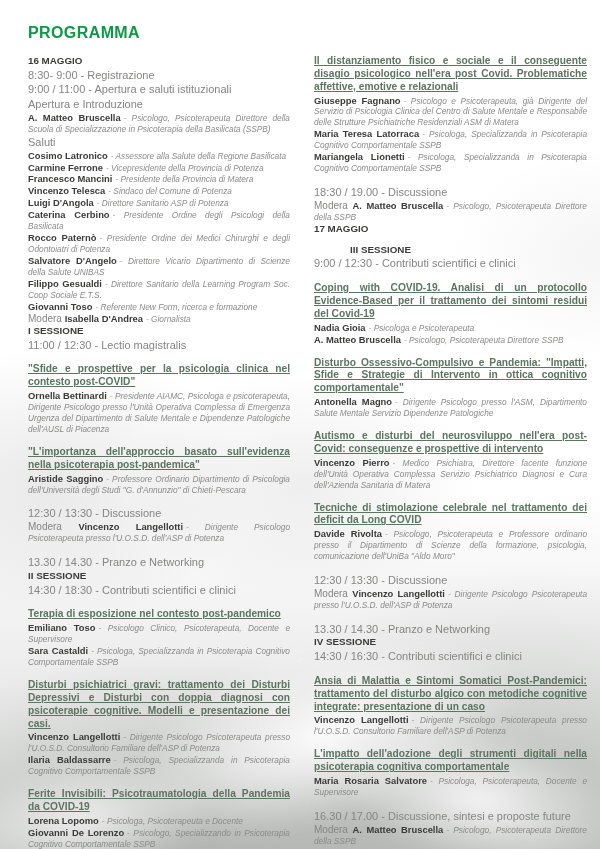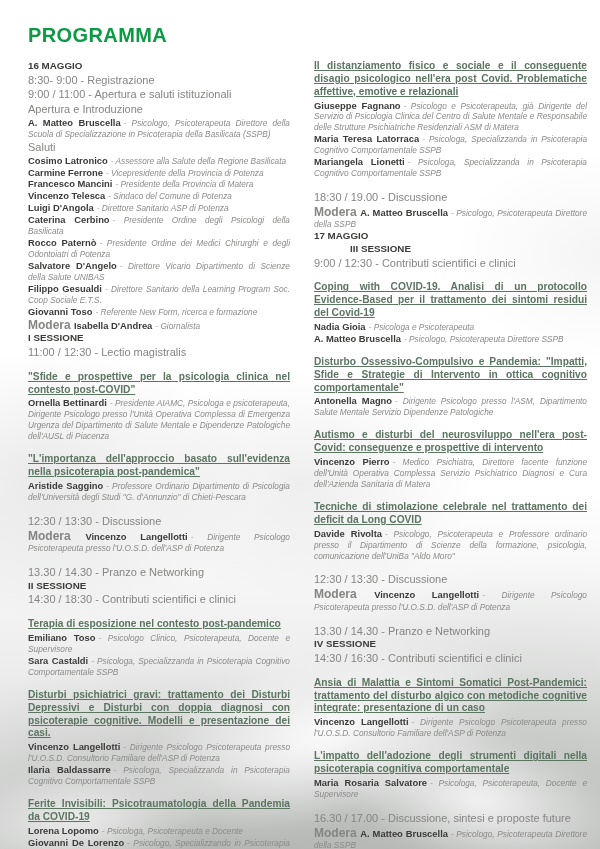--- a/index.html
+++ b/index.html
@@ -24,43 +24,43 @@
   .smoke.s1{left:110px;top:640px;width:430px;height:190px;transform:rotate(-16deg);
     background:radial-gradient(ellipse at center, rgba(255,255,255,0.95), rgba(255,255,255,0) 65%);}
   .smoke.s2{left:330px;top:730px;width:300px;height:140px;transform:rotate(12deg);
     background:radial-gradient(ellipse at center, rgba(255,255,255,0.85), rgba(255,255,255,0) 68%);}
   .smoke.s3{left:-60px;top:760px;width:280px;height:120px;transform:rotate(-8deg);
     background:radial-gradient(ellipse at center, rgba(255,255,255,0.7), rgba(255,255,255,0) 70%);}
 
   
   .page{position:relative;z-index:1;padding:24px 13px 0 28px;}
   h1.prog-title{
-    margin:0 0 13px 0;color:#0c9a44;font-size:20px;font-weight:700;letter-spacing:.4px;
+    margin:0 0 13px 0;color:#0c9a44;font-size:16px;font-weight:700;letter-spacing:.4px;
   }
   .cols{display:grid;grid-template-columns:262px 273px;column-gap:24px;align-items:start;}
   .col{min-width:0;}
   .col > :first-child{margin-top:0 !important;}
 
   .b-day,.b-session{
     color:#3b3b3a;font-weight:700;font-size:9.8px;line-height:1.3;margin-top:0;
   }
-  .b-day + .b-session{margin-top:0;padding-left:36px;}
+  .b-day + .b-session{margin-top:8px;padding-left:36px;}
   .b-time{color:#858584;font-size:11px;line-height:1.34;}
   .b-time.gap{margin-top:11px;}
 
   .b-talk{margin-top:11px;}
   .talk-title{
     margin:0 0 1px 0;color:#5b7561;font-weight:700;font-size:10.2px;line-height:1.26;
     text-align:justify;
     text-decoration:underline;
   }
   .person{margin:0;font-size:9px;line-height:1.2;text-align:justify;color:#3b3b3a;}
   .pname{font-weight:700;font-size:9.4px;color:#3b3b3a;}
   .pdesc{font-style:italic;color:#8b8b8a;font-size:8.3px;margin-left:3px;}
-  .mprefix{color:#858584;font-size:12px;font-weight:700;}
+  .mprefix{color:#858584;font-size:10px;font-weight:400;}
 </style>
 </head>
 <body>
 
 <div class="bg"></div>
 <div class="smoke s1"></div>
 <div class="smoke s2"></div>
 <div class="smoke s3"></div>
 
 <div class="page">

